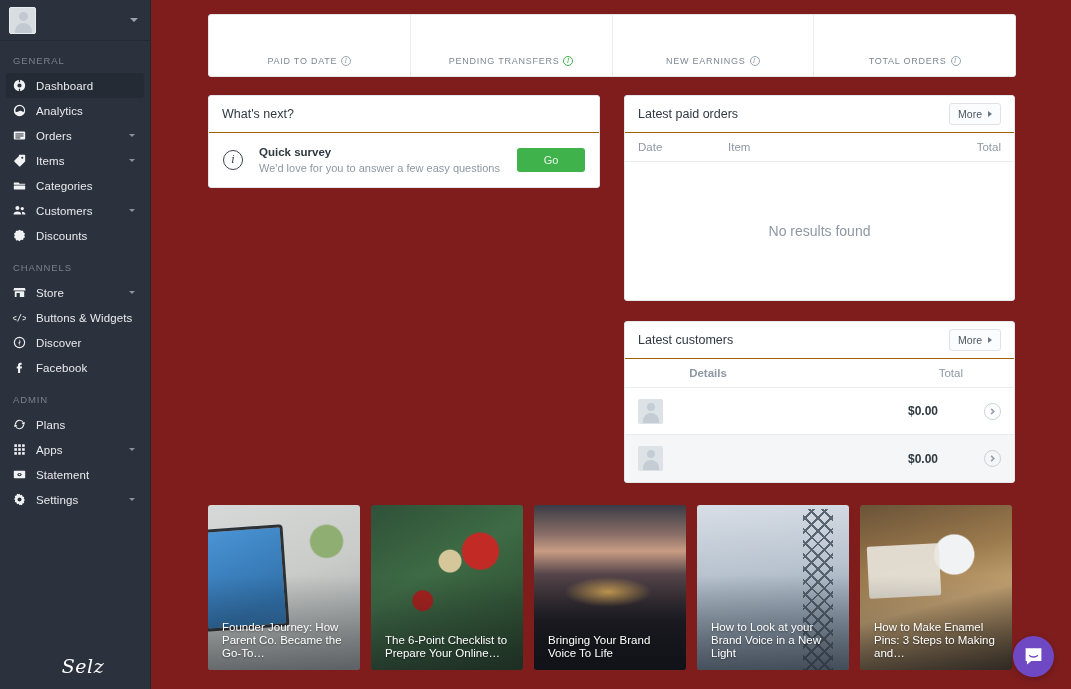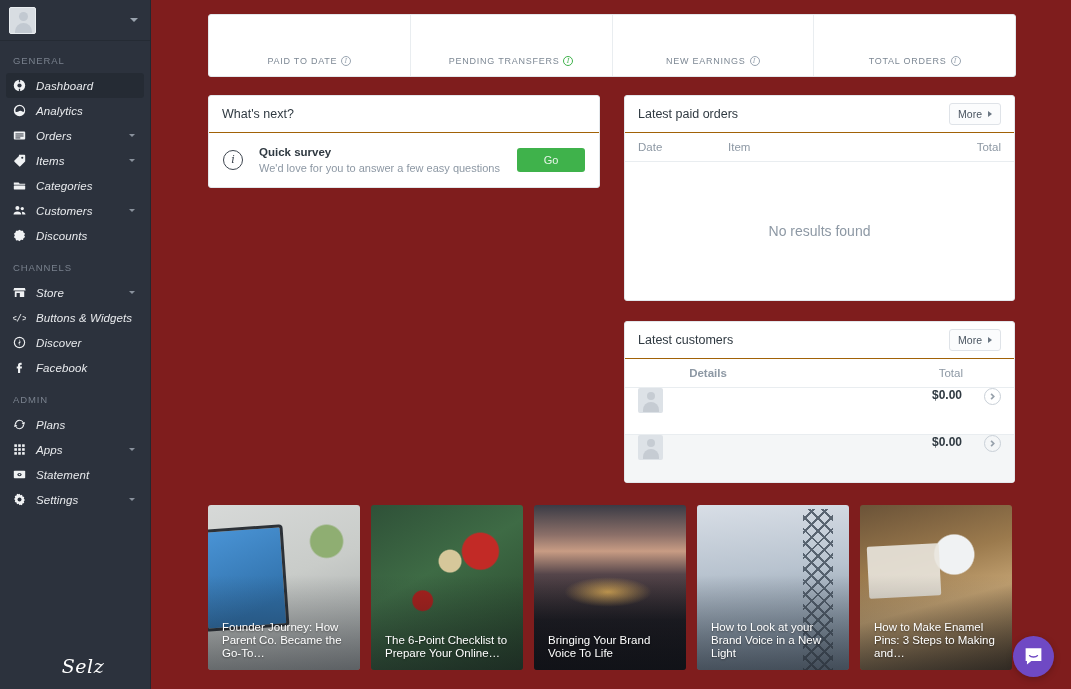--- a/index.html
+++ b/index.html
@@ -66,21 +66,20 @@
     font-weight: 400;
   }
   .nav-item {
     display: flex; align-items: center;
     height: 25px;
     margin: 0 6px;
     padding-left: 7px;
     border-radius: 3px;
     position: relative;
     cursor: pointer;
-    font-style: italic;
   }
   .nav-item.active { background: #252b34; }
   .nav-label {
     color: #e8eaed;
     font-size: 11.5px;
     margin-left: 10px;
     letter-spacing: 0.1px;
   }
   .nav-icon {
     width: 13px; height: 13px;
@@ -231,25 +230,26 @@
   .th-total { text-align: right; }
   .empty-body {
     height: 138px;
     display: flex; align-items: center; justify-content: center;
     font-size: 14px; color: #8d98a4;
   }
   .cust-thead { padding: 0 13px; }
   .cust-th-details { width: 140px; text-align: center; font-weight: bold; }
   .cust-th-total { flex: 1 1 auto; text-align: right; padding-right: 38px; }
   .cust-row {
-    display: flex; align-items: flex-start;
+    display: flex; align-items: center;
     height: 47px;
     border-bottom: 1px solid #e9edf0;
     padding: 0 13px;
     cursor: pointer;
+    gap: 24px;
   }
   .cust-row.alt { background: #f4f6f7; }
   .cust-row:last-child { border-bottom: none; }
   .cust-avatar {
     width: 25px; height: 25px;
     background: #dde2e7;
     border-radius: 2px;
     position: relative; overflow: hidden;
     flex: 0 0 25px;
   }

